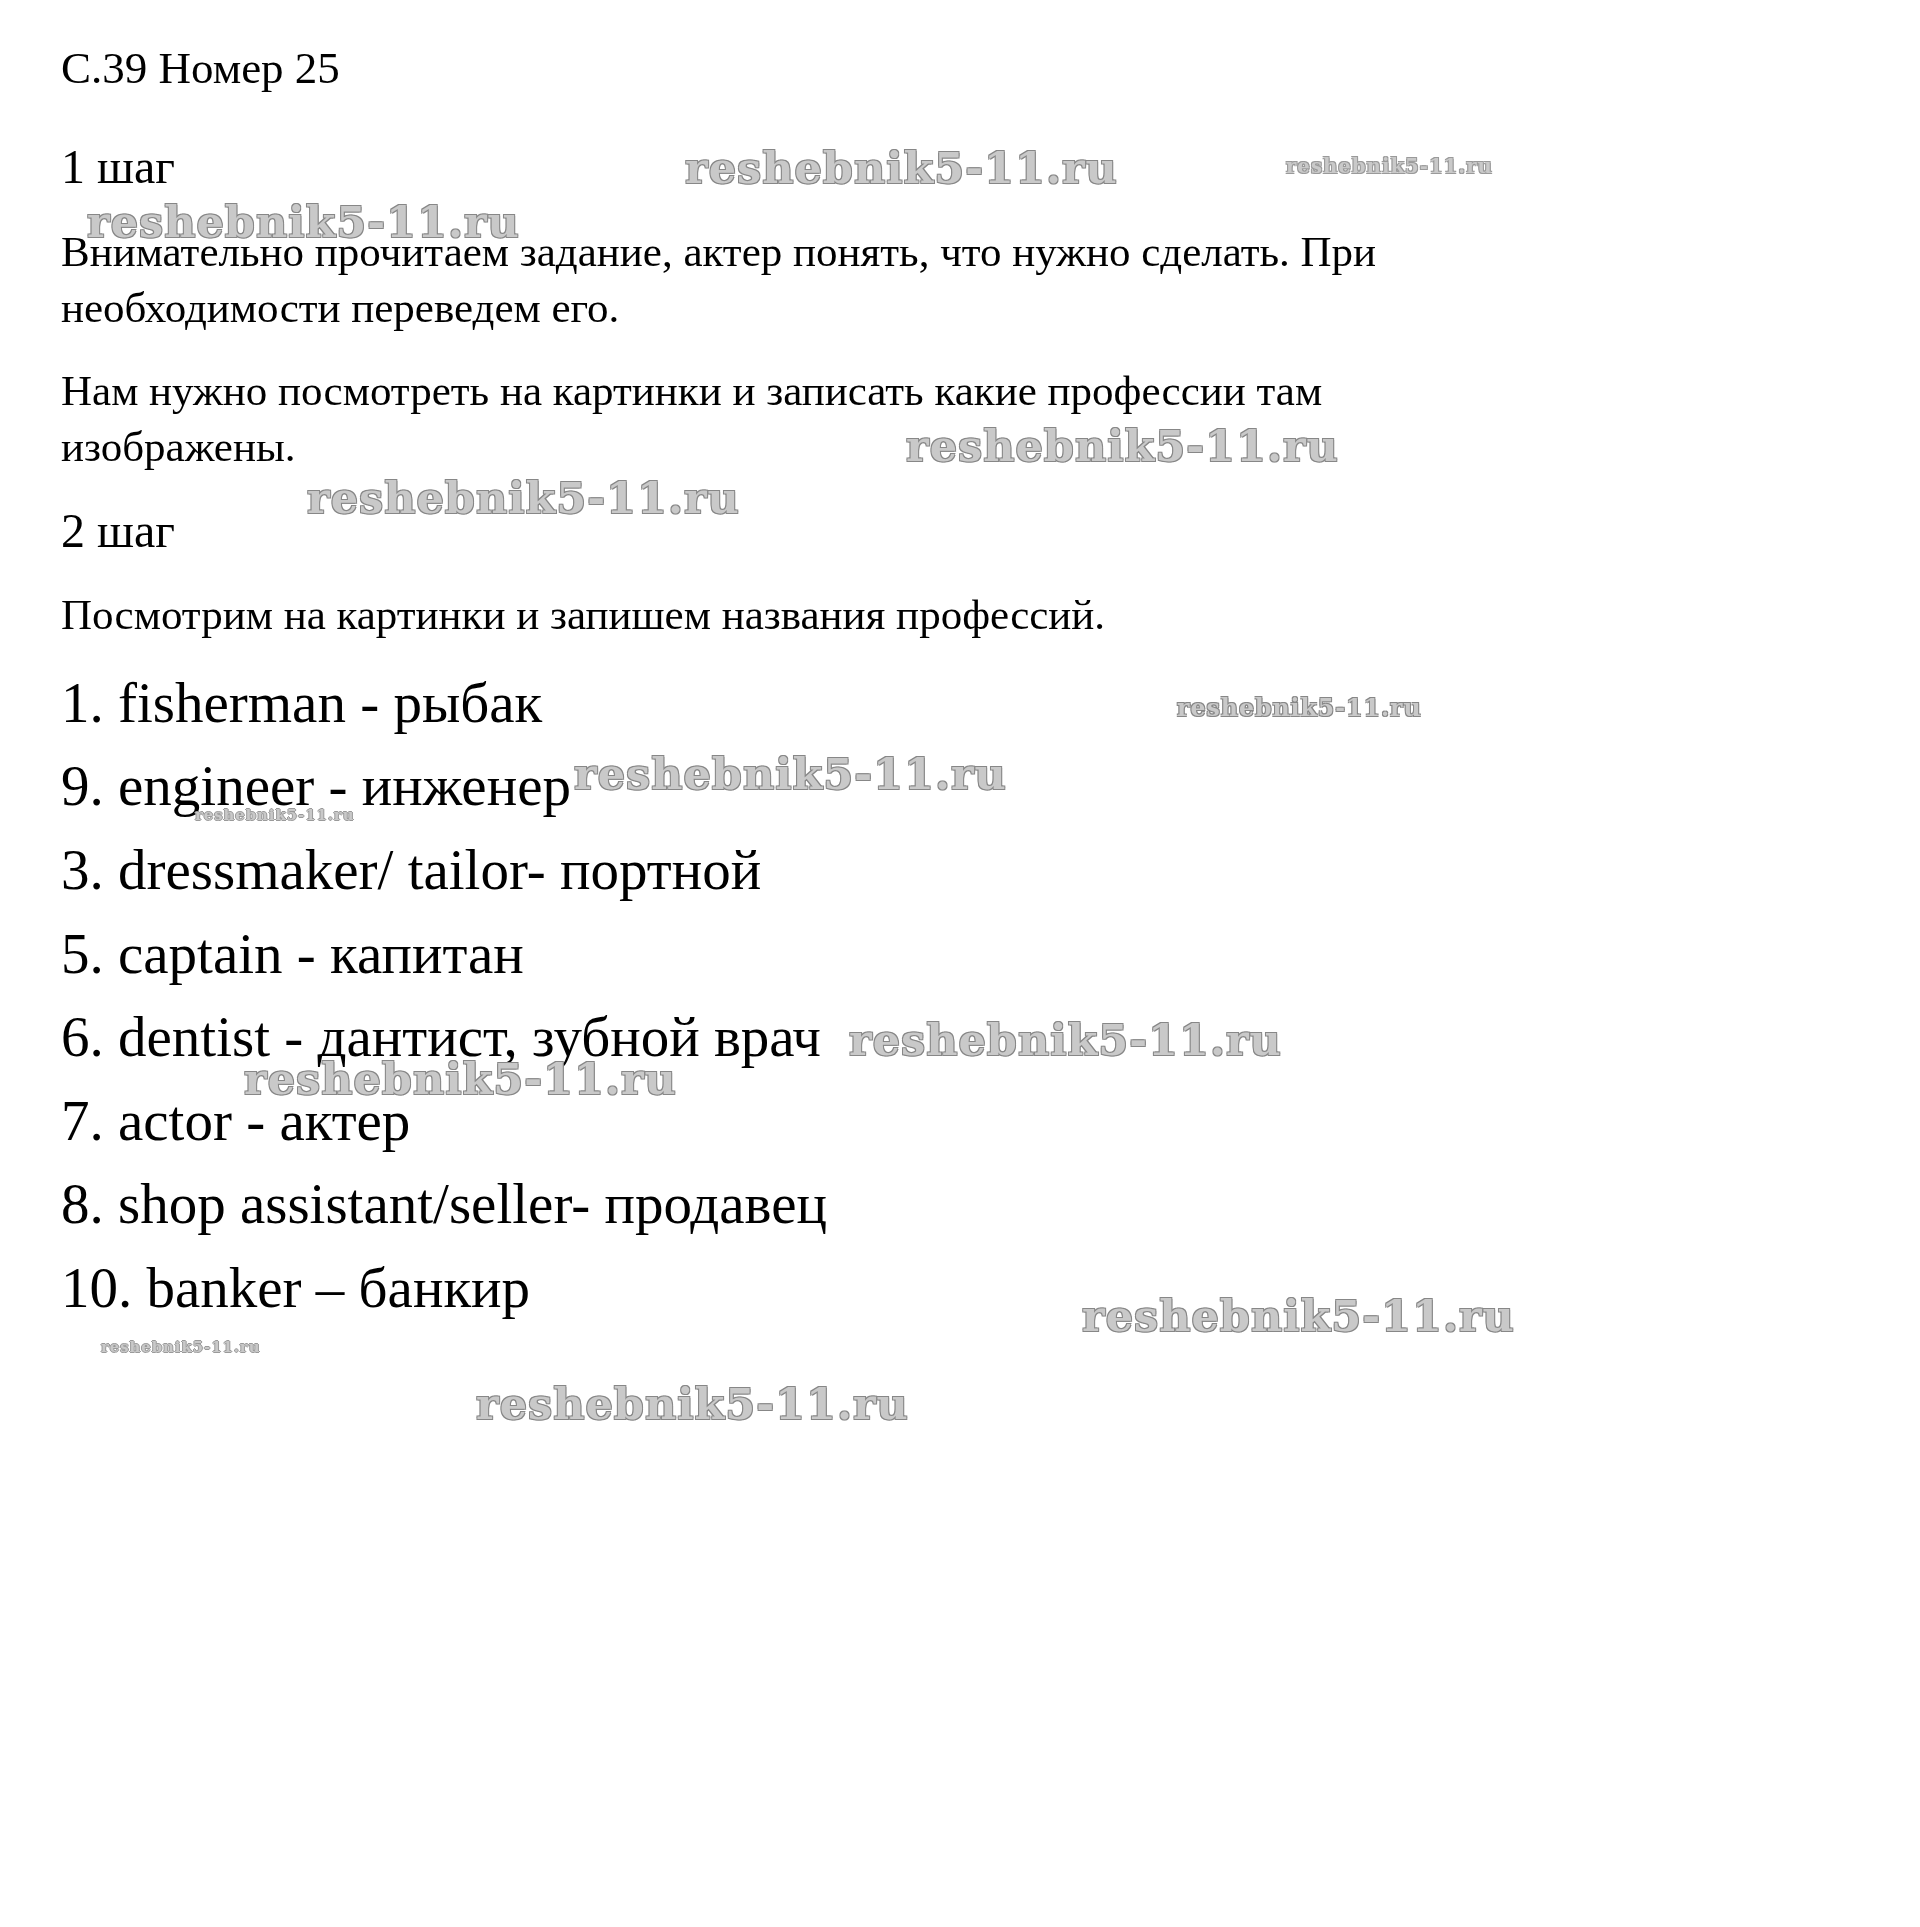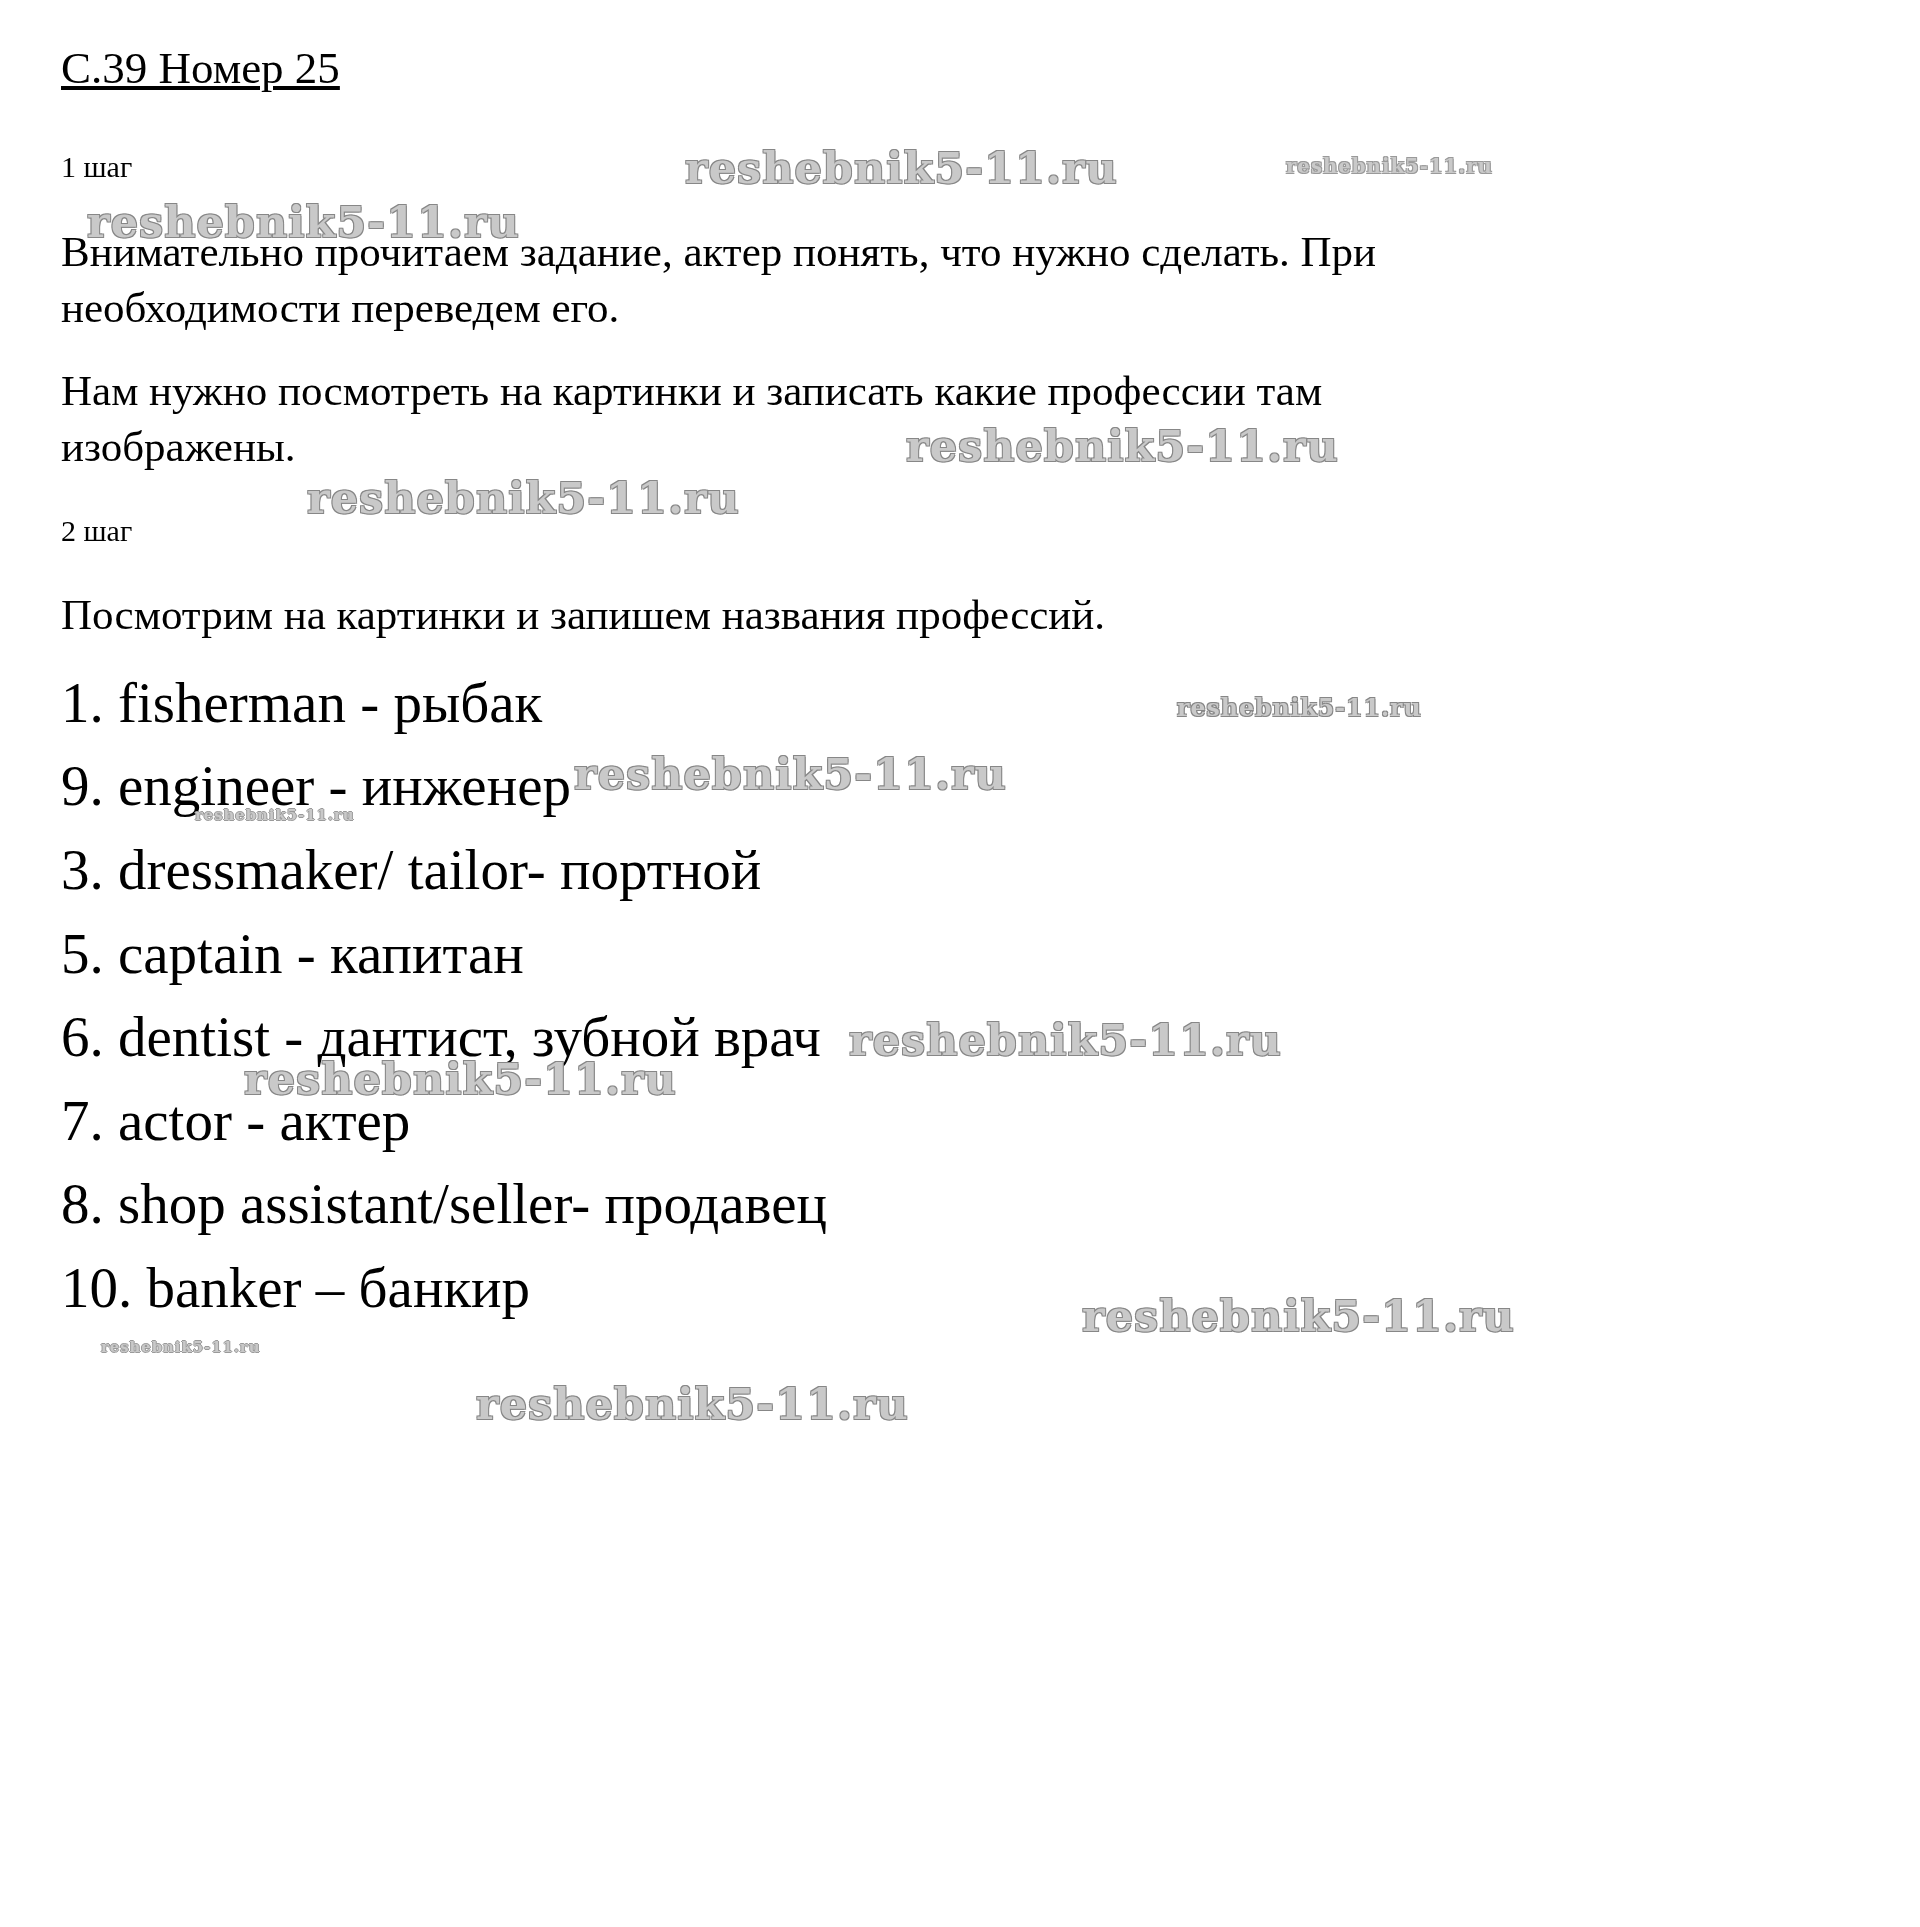--- a/index.html
+++ b/index.html
@@ -20,24 +20,23 @@
     position: absolute;
     left: 61px;
     top: 41px;
     width: 1537px;
   }
   .title {
     font-size: 45px;
     font-weight: 400;
     margin: 0 0 43px 0;
     line-height: 55px;
-    text-decoration: underline;
   }
   .step {
-    font-size: 30px;
+    font-size: 48px;
     margin: 0 0 29.6px 0;
     line-height: 55px;
   }
   .para {
     font-size: 43px;
     margin: 0 0 27.6px 0;
     line-height: 56px;
     max-width: 1497px;
   }
   .para.last-intro {

